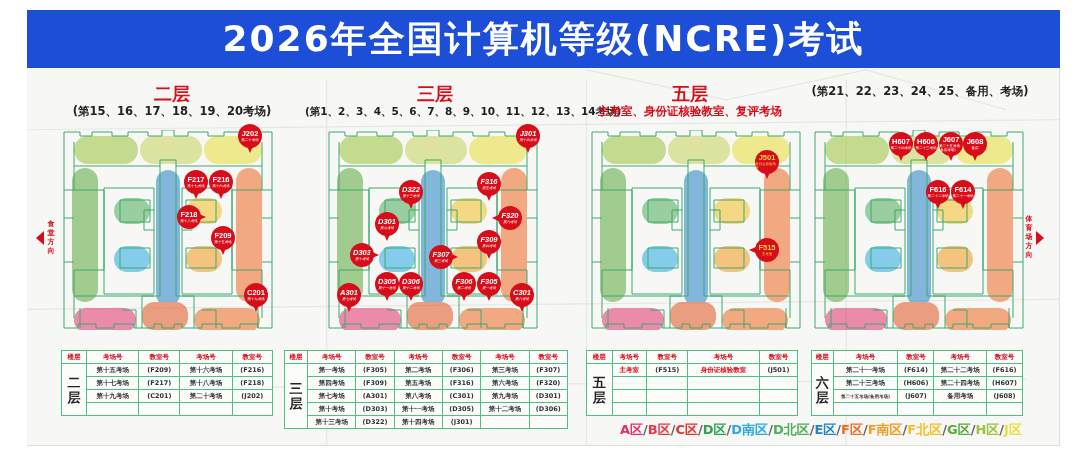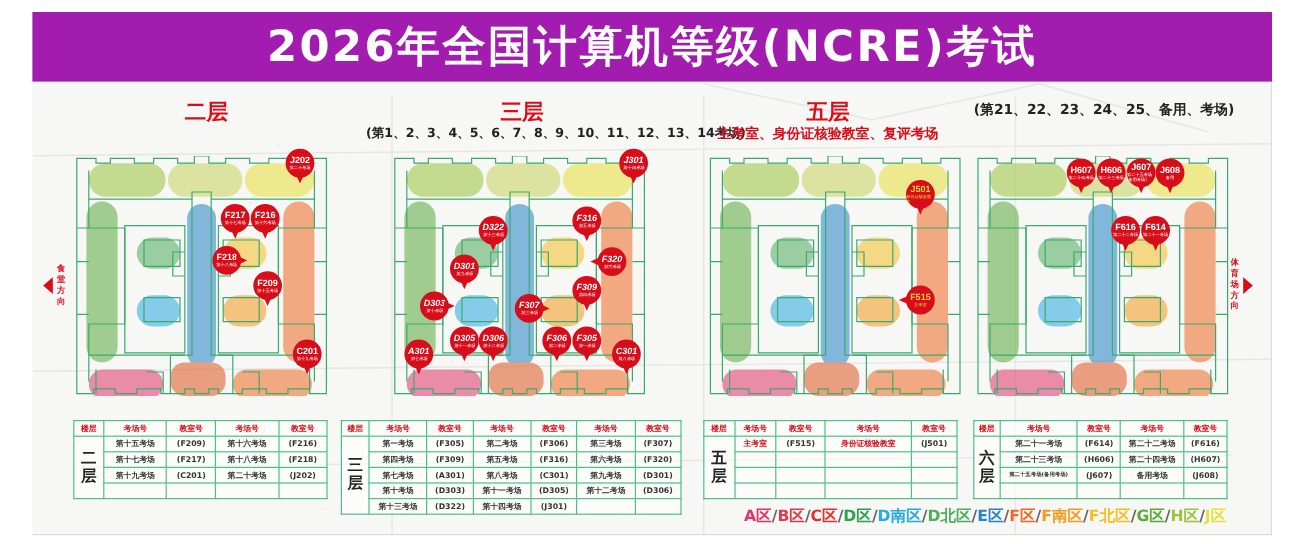--- a/index.html
+++ b/index.html
@@ -1,20 +1,20 @@
 <!DOCTYPE html>
 <html><head>
 <meta charset="utf-8">
 <style>
   * { box-sizing: border-box; margin: 0; padding: 0; }
   html, body { width: 1080px; height: 453px; overflow: hidden; background: #ffffff; }
   body { font-family: "DejaVu Sans", "Liberation Sans", sans-serif; position: relative; }
   .frame { position: absolute; left: 27px; top: 10px; width: 1033px; height: 436px; background: #f7f7f6; border-right: 1px solid #ddd; border-bottom: 1px solid #ddd; }
   .bg-lines { position: absolute; left: 0; top: 0; width: 100%; height: 100%; pointer-events: none; }
-  .title-bar { position: absolute; left: 27px; top: 10px; width: 1033px; height: 58px; background: #a21caf; display: flex; align-items: center; justify-content: center; }
+  .title-bar { position: absolute; left: 27px; top: 10px; width: 1033px; height: 58px; background: #1d4ed8; display: flex; align-items: center; justify-content: center; }
   .title-bar span { color: #fff; font-weight: bold; font-size: 36px; letter-spacing: 2px; font-family: "DejaVu Sans", sans-serif; }
 
   .floor-head { position: absolute; text-align: center; }
   .floor-name { color: #d70d19; font-weight: bold; font-size: 18px; line-height: 20px; }
   .floor-sub { color: #222; font-weight: bold; font-size: 11.5px; line-height: 14px; white-space: nowrap; }
   .floor-sub.red { color: #d70d19; }
 
   .plan { position: absolute; width: 212px; height: 200px; }
   .plan svg { position: absolute; left: 0; top: 0; width: 100%; height: 100%; }
 
@@ -55,20 +55,21 @@
     </g>
   </svg>
 </div>
 
 <div class="title-bar">
   <span>2026年全国计算机等级(NCRE)考试</span>
 </div>
 
 <div class="floor-head" style="left:62px; top:84px; width:220px;">
   <div class="floor-name">二层</div>
+  <div class="floor-sub">(第15、16、17、18、19、20考场)</div>
 </div>
 <div class="floor-head" style="left:305px; top:84px; width:260px;">
   <div class="floor-name">三层</div>
   <div class="floor-sub" style="font-size:10.5px;">(第1、2、3、4、5、6、7、8、9、10、11、12、13、14考场)</div>
 </div>
 <div class="floor-head" style="left:580px; top:84px; width:220px;">
   <div class="floor-name">五层</div>
   <div class="floor-sub red">主考室、身份证核验教室、复评考场</div>
 </div>
 <div class="floor-head" style="left:810px; top:84px; width:220px;">

